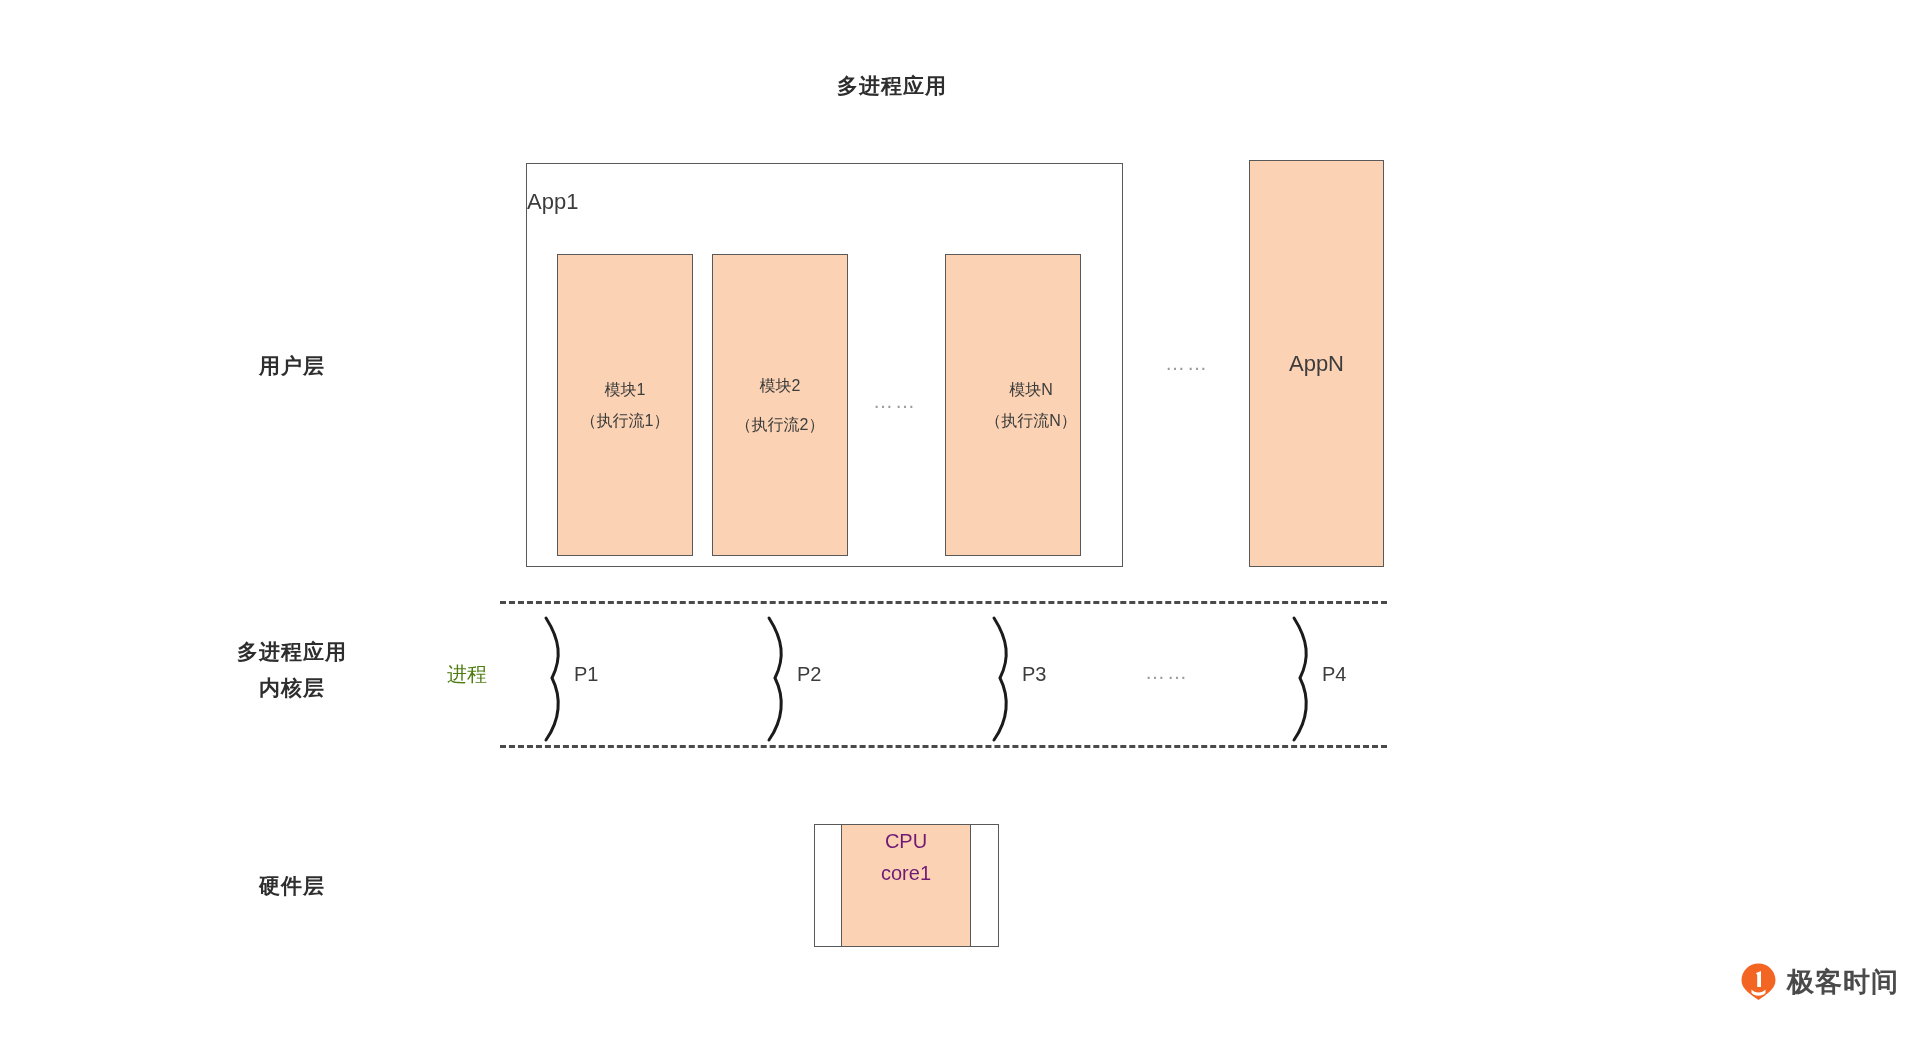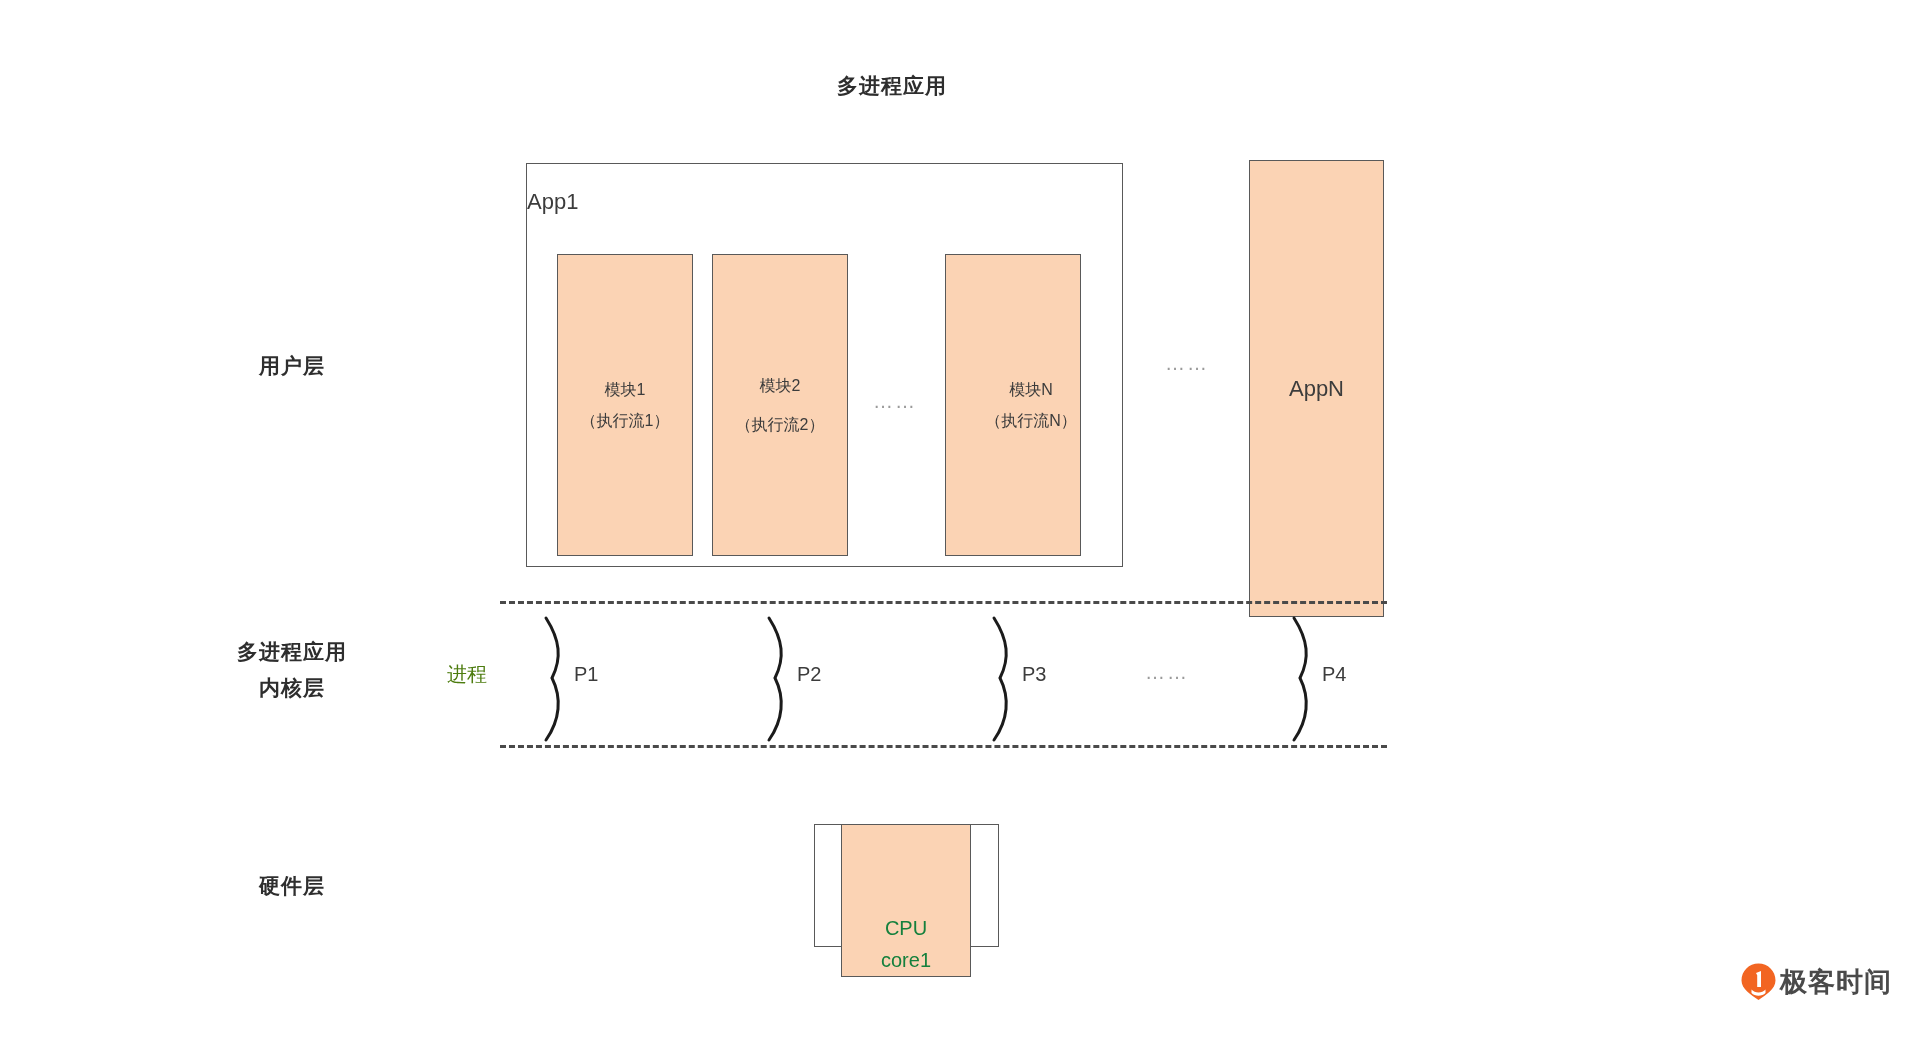--- a/index.html
+++ b/index.html
@@ -101,21 +101,21 @@
     color: #9a9a9a;
     letter-spacing: 2px;
   }
 
   
   #appn-block {
     position: absolute;
     left: 1207px;
     top: 160px;
     width: 135px;
-    height: 457px;
+    height: 407px;
     background: #FBD3B4;
     border: 1.5px solid #595959;
     box-sizing: border-box;
     display: flex;
     align-items: center;
     justify-content: center;
     font-size: 22px;
     color: #3c3c3c;
   }
   #apps-ellipsis {
@@ -194,41 +194,41 @@
     height: 123px;
     border: 1.5px solid #595959;
     background: #ffffff;
     box-sizing: border-box;
   }
   #cpu-core-1 {
     position: absolute;
     left: 799px;
     top: 824px;
     width: 130px;
-    height: 153px;
+    height: 123px;
     background: #FBD3B4;
     border: 1.5px solid #595959;
     box-sizing: border-box;
     display: flex;
     flex-direction: column;
     align-items: center;
-    justify-content: flex-end;
+    justify-content: flex-start;
     font-size: 20px;
     line-height: 32px;
-    color: #15803d;
+    color: #701a75;
   }
 
   
   #watermark {
     position: absolute;
     left: 1697px;
     top: 962px;
     display: flex;
     align-items: center;
-    gap: 2px;
+    gap: 9px;
   }
   #watermark-mark {
     width: 39px;
     height: 39px;
     position: relative;
   }
   #watermark-text {
     font-size: 27px;
     font-weight: bold;
     color: #4a4a4a;

